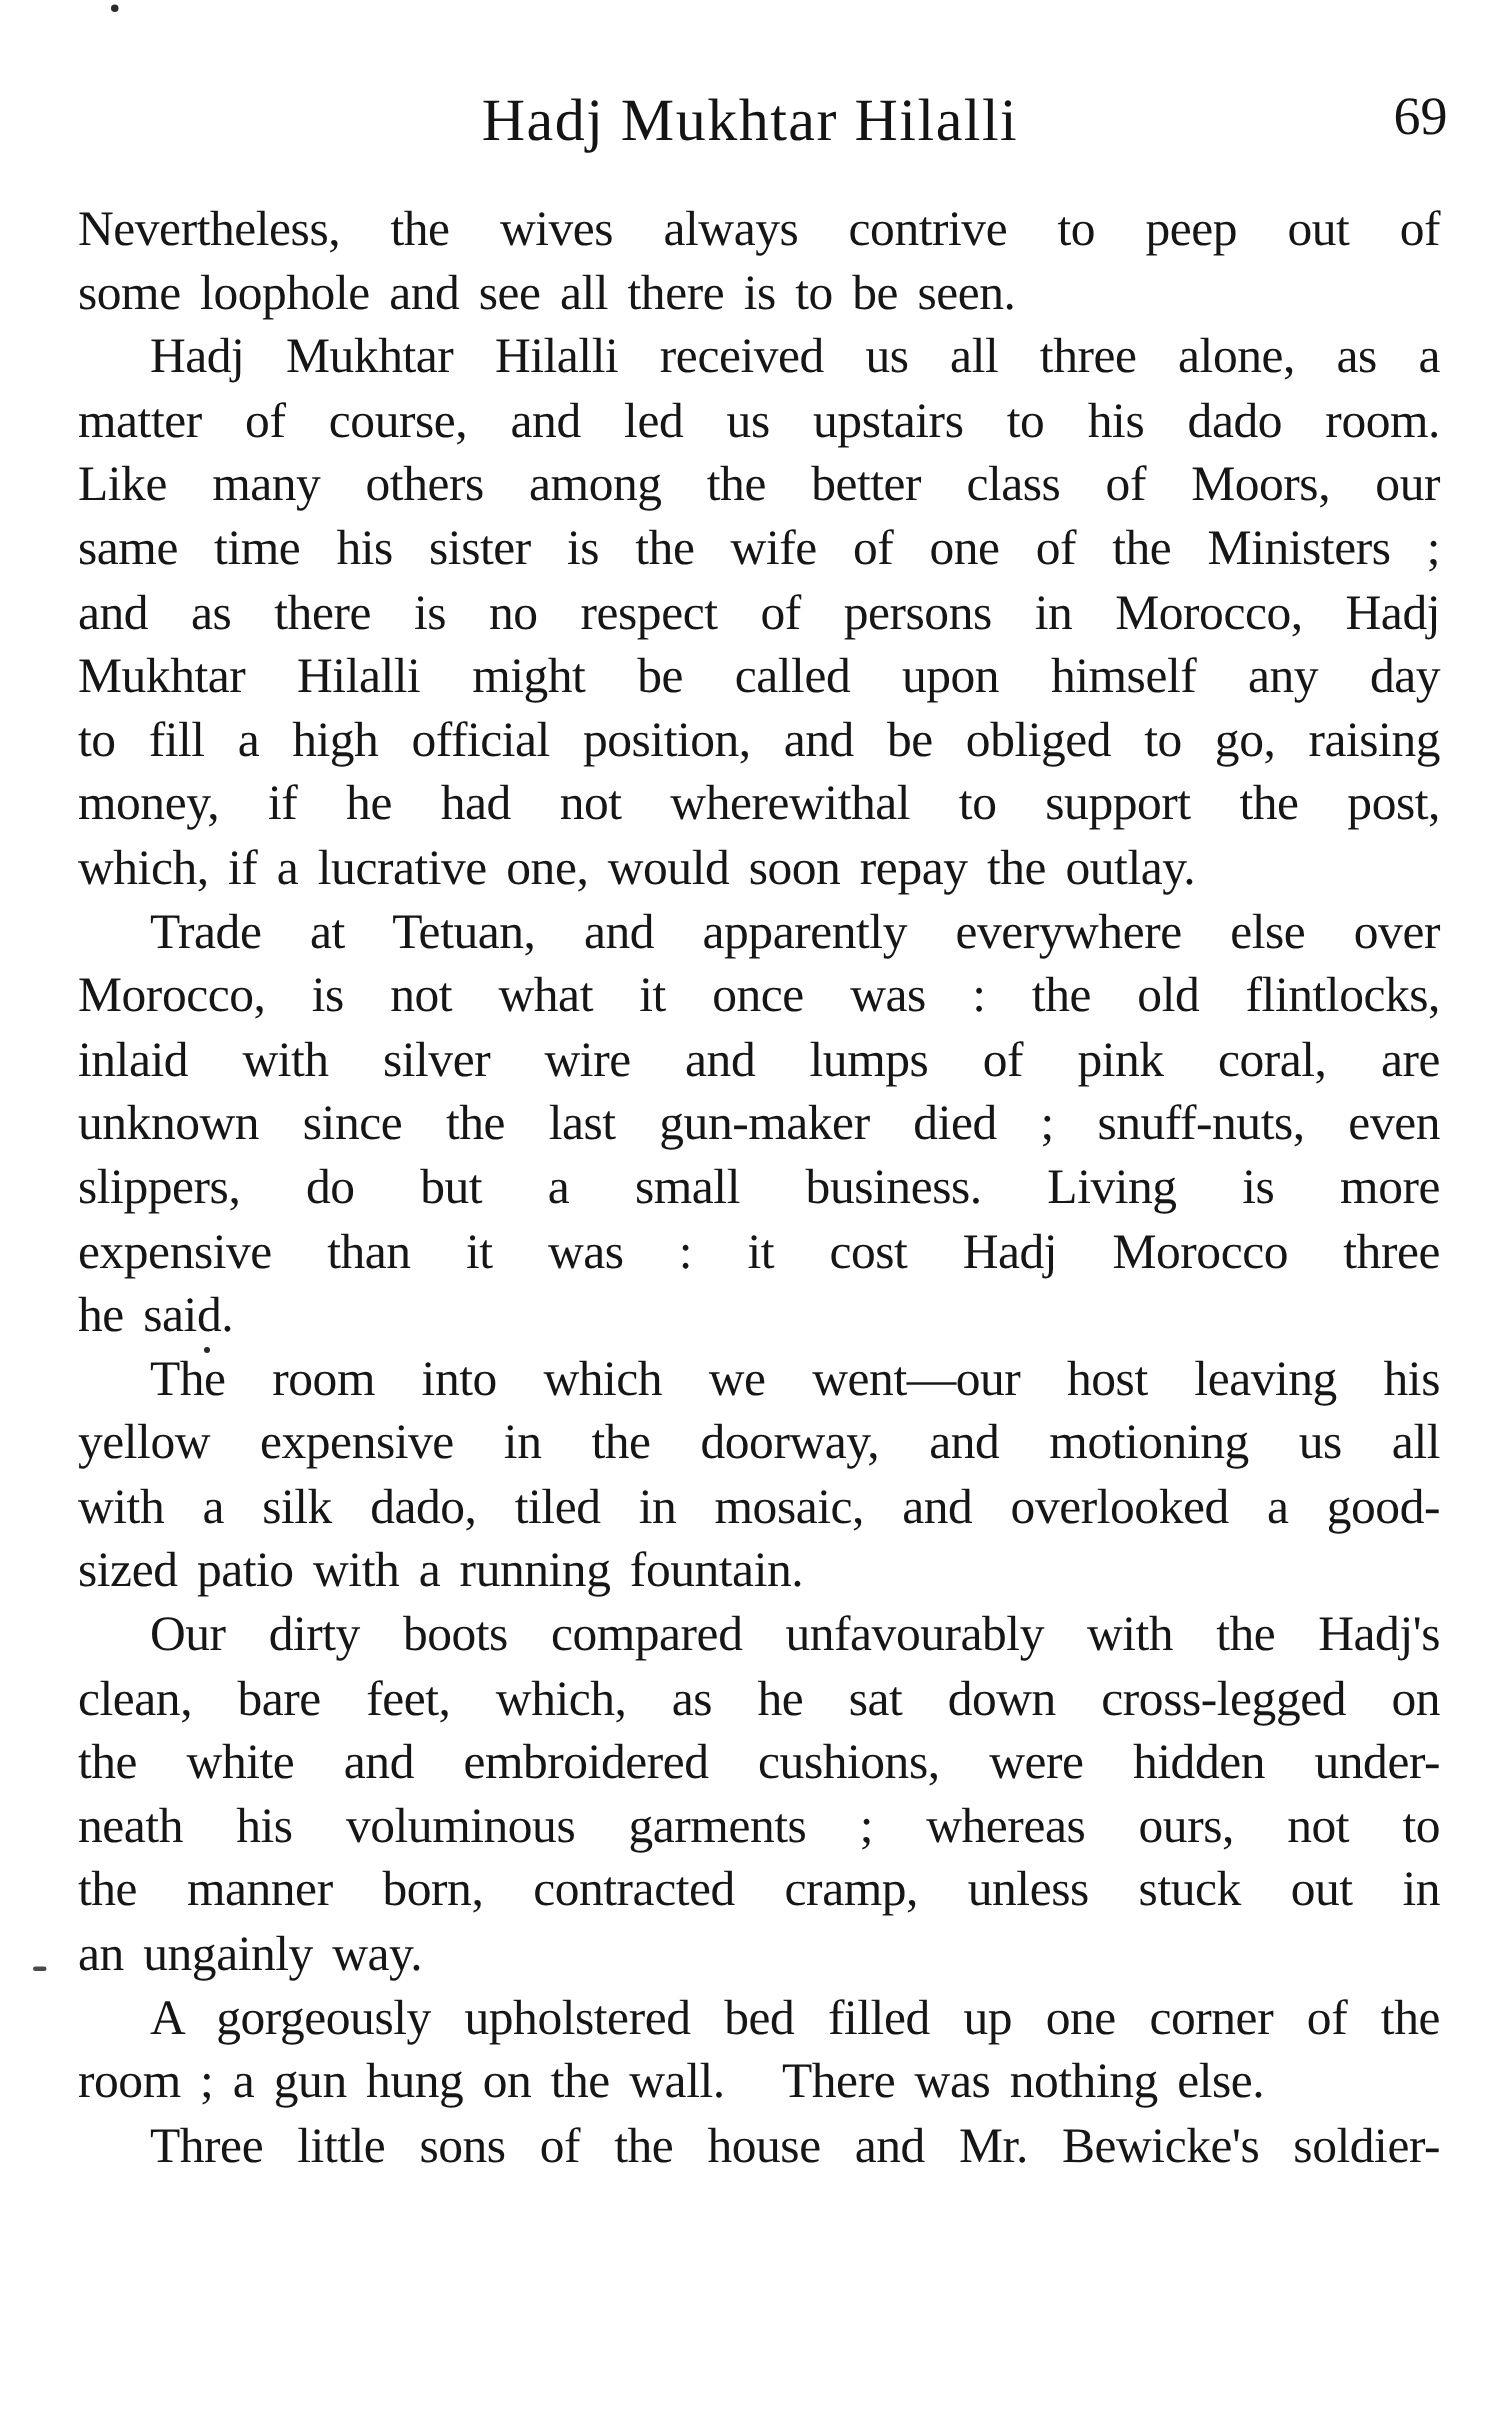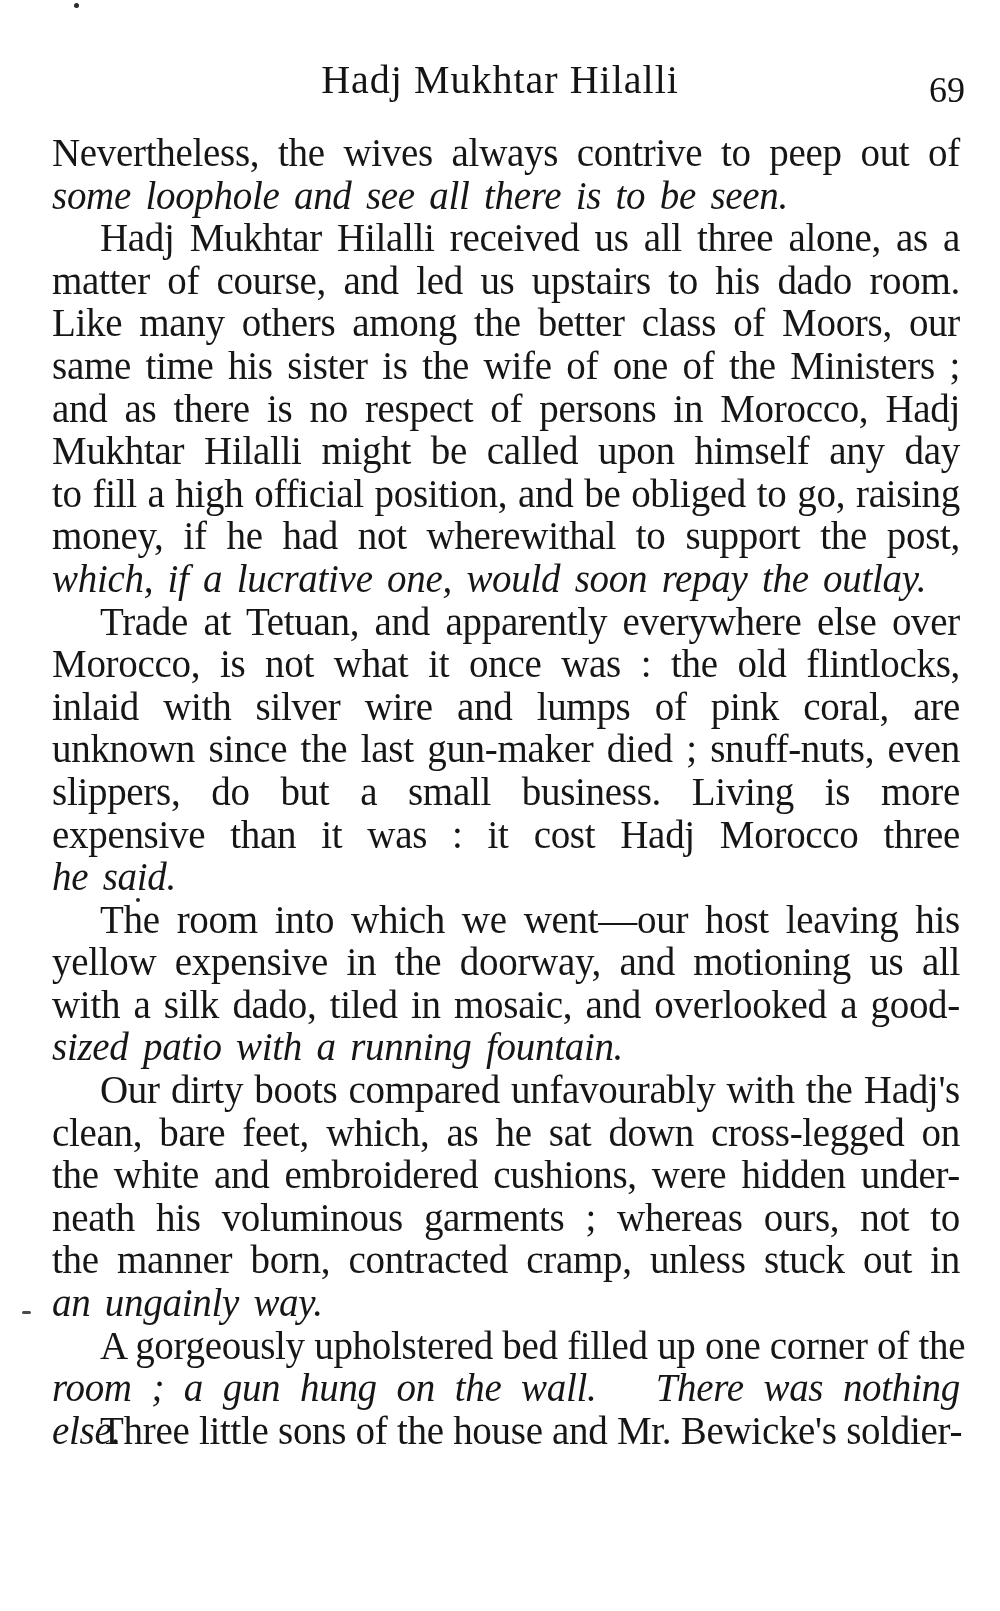--- a/index.html
+++ b/index.html
@@ -31,48 +31,47 @@
     text-align: center;
     font-size: 40px;
     font-weight: normal;
     letter-spacing: 1px;
     color: #141414;
     white-space: nowrap;
   }
   .page-number {
     position: absolute;
     right: 35px;
-    top: 13px;
+    top: 0;
     font-size: 36px;
     color: #141414;
   }
   
   .body-text {
     position: absolute;
     top: 132px;
     left: 52px;
     width: 908px;
   }
   .para { margin: 0; padding: 0; }
   .line {
     height: 42.6px;
     line-height: 42.6px;
-    font-size: 39px;
+    font-size: 33px;
     letter-spacing: -0.3px;
     text-align: justify;
     text-align-last: justify;
     white-space: nowrap;
     overflow: visible;
   }
   .line.indent { padding-left: 48px; }
   .line.last {
     text-align-last: left;
     white-space: normal;
     word-spacing: 5px;
-    font-style: italic;
   }
   
   .speck {
     position: absolute;
     background: #2a2a2a;
     border-radius: 50%;
   }
   .speck-1 { left: 74px; top: 3px;  width: 5px; height: 5px; }
   .speck-2 { left: 136px; top: 898px; width: 4px; height: 4px; }
   .speck-3 { left: 22px; top: 1311px; width: 9px; height: 3px; border-radius: 2px; background:#4a4a4a; }

